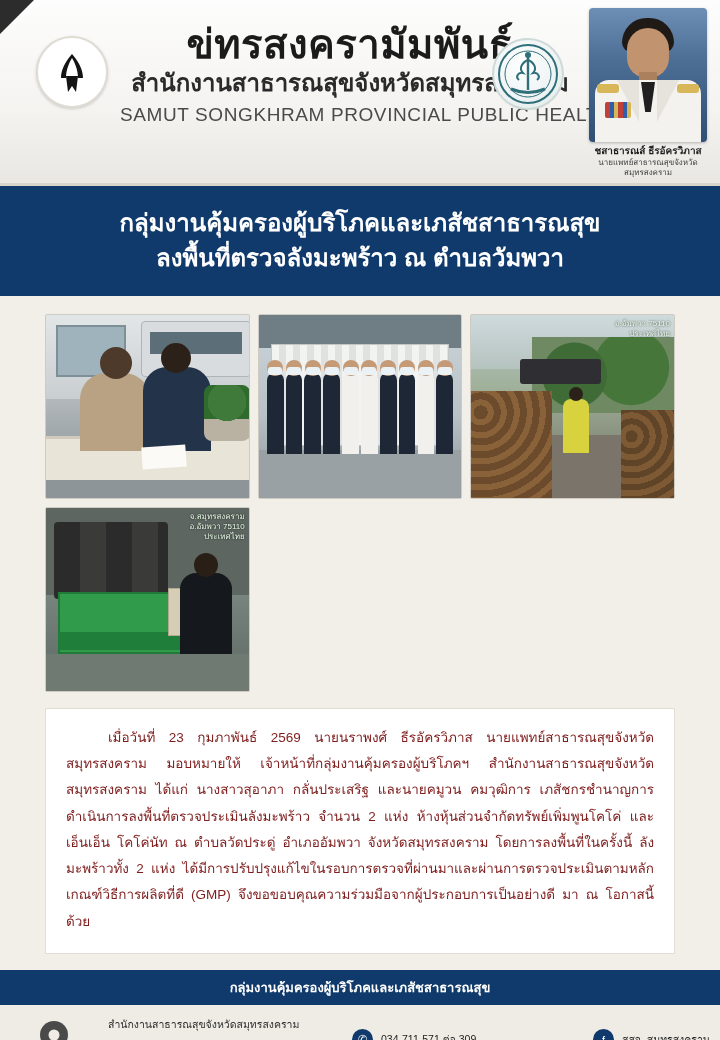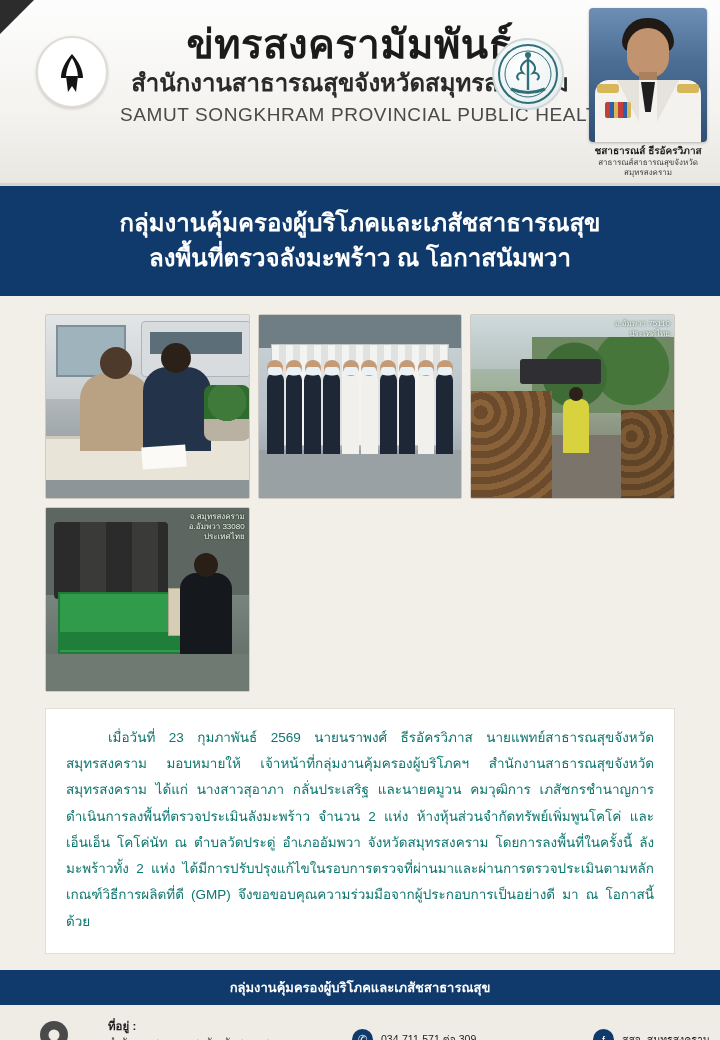--- a/index.html
+++ b/index.html
@@ -206,21 +206,21 @@
   .p4 .floor { position:absolute; left:0; bottom:0; width:100%; height:20%; background:#6f7a72;}
 
   
   .body-text {
     margin: 16px 45px 0 45px;
     background: #ffffff;
     border: 1px solid #e2ded5;
     padding: 16px 20px 18px 20px;
     font-size: 13.5px;
     line-height: 1.95;
-    color: #0f766e;
+    color: #7f1d1d;
     text-align: justify;
   }
   .body-text p { margin: 0; text-indent: 42px; }
 
   
   .foot-band {
     margin-top: 16px;
     background: #103a6b;
     color: #ffffff;
     text-align: center;
@@ -295,27 +295,27 @@
           <div class="p-neck"></div>
         <div class="p-uniform"></div>
           <div class="p-lapelL"></div>
           <div class="p-lapelR"></div>
         <div class="p-tie"></div>
           <div class="p-shoulderL"></div>
           <div class="p-shoulderR"></div>
         <div class="p-medals"></div>
       </div>
       <div class="p-name">ชสาธารณส์ ธีรอัครวิภาส</div>
-      <div class="p-role">สาธารณส์สาธารณสุขจังหวัดสมุทรสงคราม</div>
+      <div class="p-role">นายแพทย์สาธารณสุขจังหวัดสมุทรสงคราม</div>
     </div>
   </div>
 
   <div class="title-band">
     <div class="t1">กลุ่มงานคุ้มครองผู้บริโภคและเภสัชสาธารณสุข</div>
-    <div class="t2">ลงพื้นที่ตรวจลังมะพร้าว ณ โอกาสนัมพวา</div>
+    <div class="t2">ลงพื้นที่ตรวจลังมะพร้าว ณ ตำบลวัมพวา</div>
   </div>
 
   <div class="photos">
     <div class="photo p1">
       <div class="wall"></div>
         <div class="win"></div>
         <div class="veh"></div>
       <div class="floor"></div>
         <div class="table"></div>
       <div class="manA"></div>
@@ -353,21 +353,21 @@
     </div>
     <div class="photo p4">
       <div class="backwall"></div>
         <div class="tanks"></div>
         <div class="green"></div>
       <div class="green2"></div>
         <div class="boxes"></div>
         <div class="man"></div>
         <div class="floor"></div>
       <div class="ph-stamp" style="white-space:pre-line">จ.สมุทรสงคราม
-อ.อัมพวา 33080
+อ.อัมพวา 75110
 ประเทศไทย</div>
     </div>
   </div>
 
   <div class="body-text">
     <p>เมื่อวันที่ 23 กุมภาพันธ์ 2569  นายนราพงศ์ ธีรอัครวิภาส นายแพทย์สาธารณสุขจังหวัดสมุทรสงคราม มอบหมายให้        เจ้าหน้าที่กลุ่มงานคุ้มครองผู้บริโภคฯ        สำนักงานสาธารณสุขจังหวัดสมุทรสงคราม ได้แก่ นางสาวสุอาภา กลั่นประเสริฐ และนายคมูวน คมวุฒิการ เภสัชกรชำนาญการ ดำเนินการลงพื้นที่ตรวจประเมินลังมะพร้าว จำนวน 2 แห่ง ห้างหุ้นส่วนจำกัดทรัพย์เพิ่มพูนโคโค่ และ เอ็นเอ็น โคโค่นัท ณ ตำบลวัดประดู่ อำเภออัมพวา จังหวัดสมุทรสงคราม โดยการลงพื้นที่ในครั้งนี้ ลังมะพร้าวทั้ง 2 แห่ง ได้มีการปรับปรุงแก้ไขในรอบการตรวจที่ผ่านมาและผ่านการตรวจประเมินตามหลักเกณฑ์วิธีการผลิตที่ดี (GMP) จึงขอขอบคุณความร่วมมือจากผู้ประกอบการเป็นอย่างดี มา ณ โอกาสนี้ด้วย</p>
   </div>
 
   <div class="foot-band">กลุ่มงานคุ้มครองผู้บริโภคและเภสัชสาธารณสุข</div>
 
@@ -375,21 +375,20 @@
     <div class="map-pin-box">
       <svg width="70" height="64" viewBox="0 0 70 64" aria-hidden="true">
         <path d="M6 40 L24 32 L46 40 L64 32 L64 56 L46 62 L24 56 L6 62 Z" fill="#e3e0d8" stroke="#9c968a" stroke-width="1.2"></path>
         <path d="M24 32 L24 56 M46 40 L46 62" stroke="#9c968a" stroke-width="1"></path>
         <path d="M30 4 a14 14 0 0 1 14 14 c0 10 -14 24 -14 24 S16 28 16 18 A14 14 0 0 1 30 4 Z" fill="#4a4a4a"></path>
         <circle cx="30" cy="18" r="5.5" fill="#efece5"></circle>
       </svg>
     </div>
 
     <div class="addr-block">
-      <div class="addr-title">ที่อยู่ :</div>
       <div class="addr-line">สำนักงานสาธารณสุขจังหวัดสมุทรสงคราม</div>
 
     </div>
 
     <div class="contact-col">
       <div class="contact-row">
         <div class="c-item">
           <span class="c-circle">✆</span>
           <span>034-711-571 ต่อ 309</span>
         </div>

